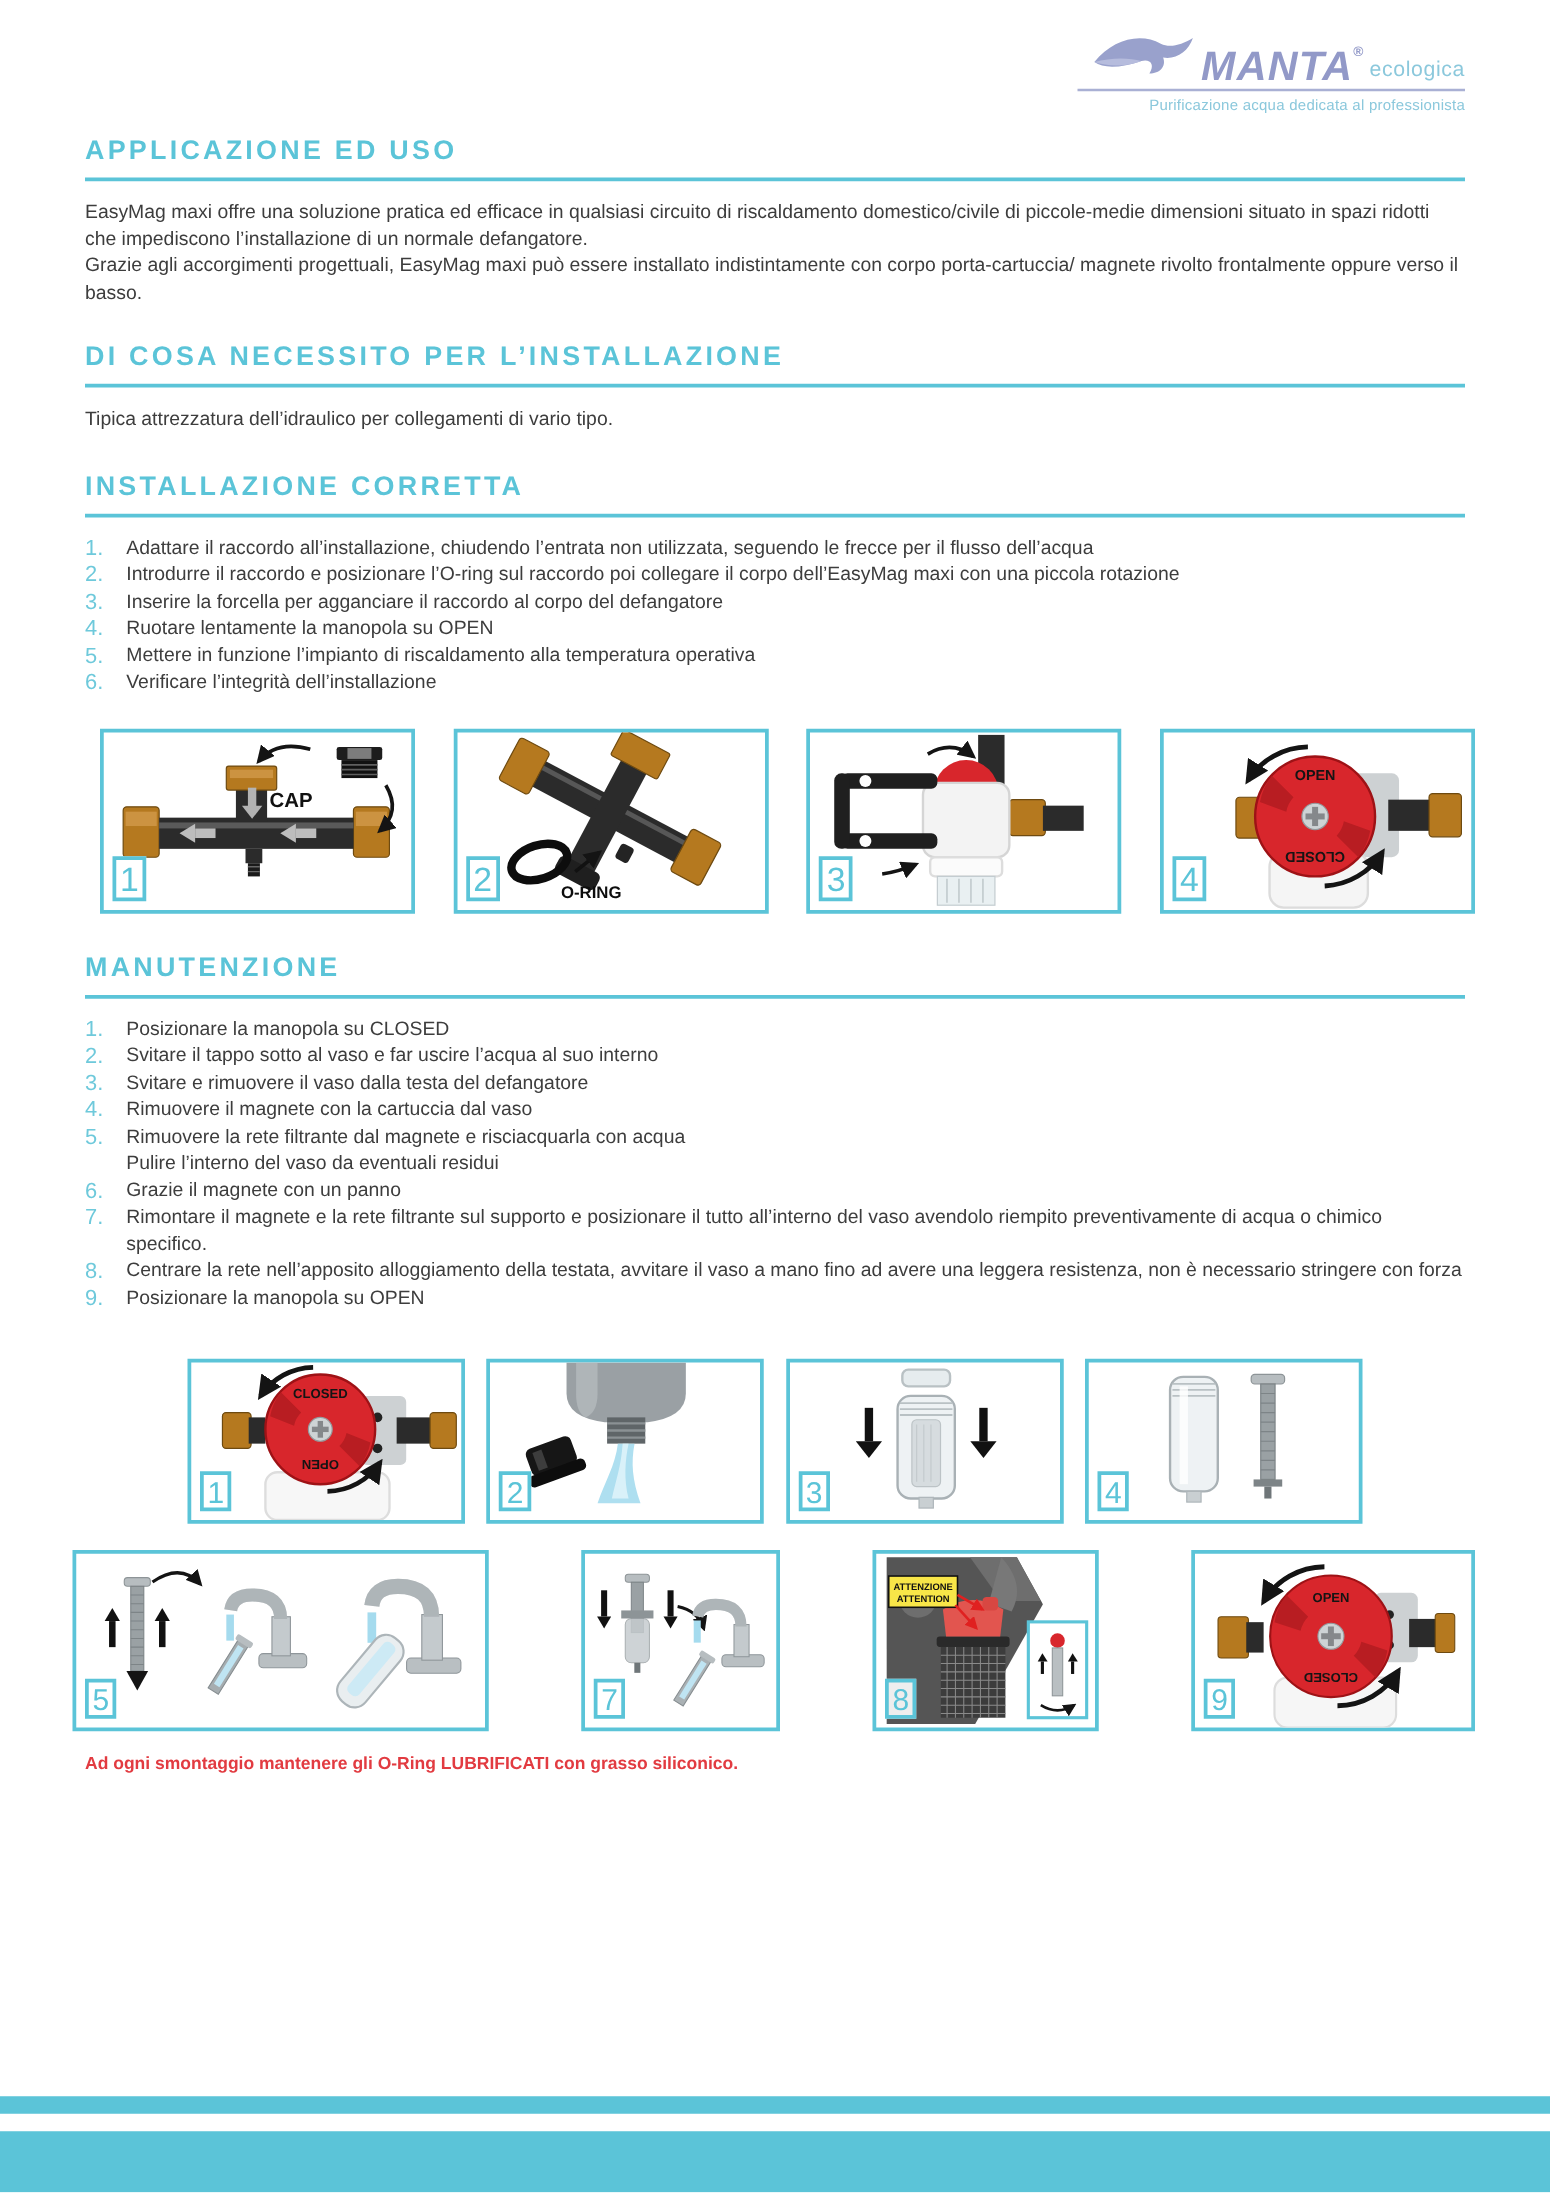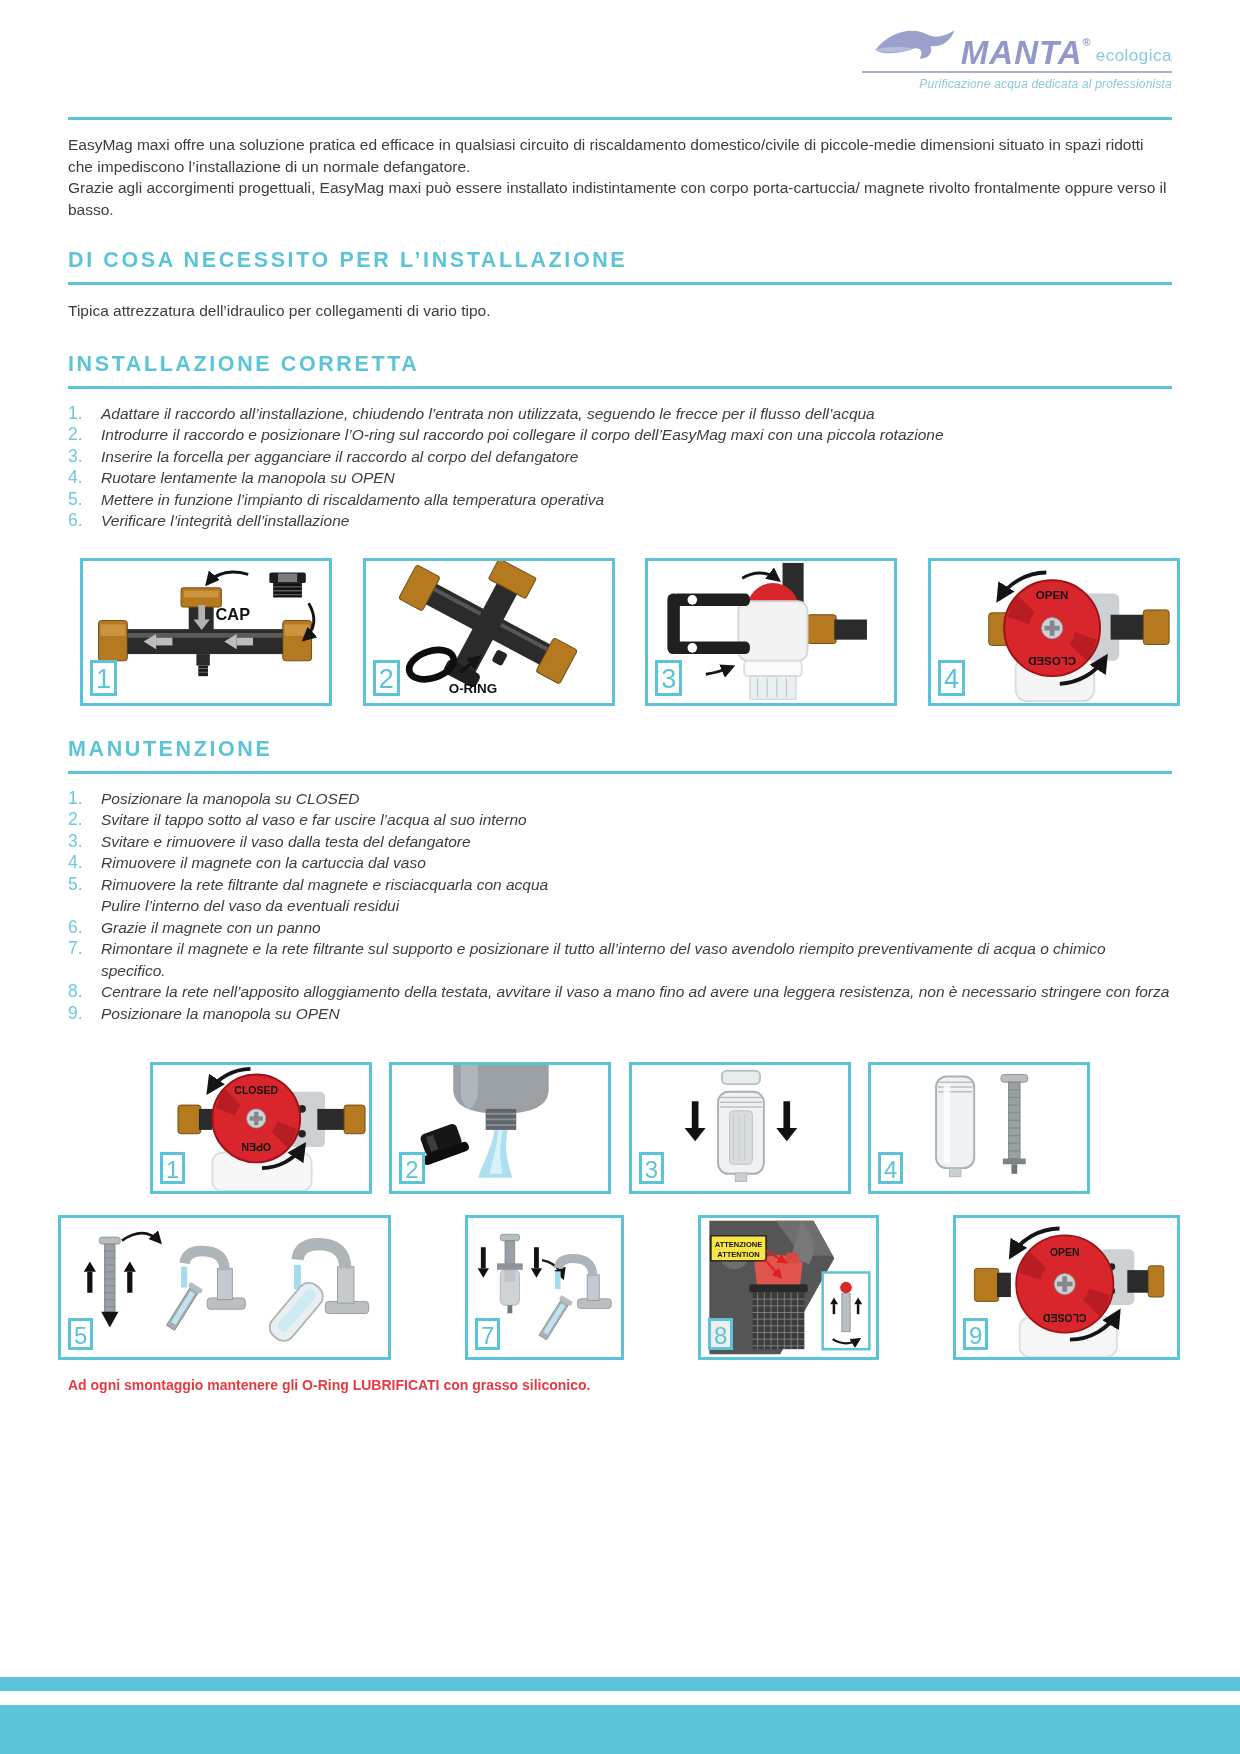--- a/index.html
+++ b/index.html
@@ -15,30 +15,30 @@
   .page{position:relative;width:1240px;height:1754px;background:#fff;overflow:hidden;margin:0 auto;}
   .content{padding:0 68px;}
   
   .logo-block{position:absolute;top:24px;right:68px;width:310px;text-align:right;}
   .logo-row{display:flex;align-items:flex-end;justify-content:flex-end;gap:4px;}
   .manta-svg{width:86px;height:44px;flex:0 0 auto;}
   .brand{font-size:33px;font-weight:800;font-style:italic;color:var(--logo-purple);letter-spacing:1px;line-height:.9;}
   .reg{font-size:11px;color:var(--logo-purple);vertical-align:top;font-style:normal;}
   .brand-suffix{font-size:17px;color:var(--logo-blue);padding-bottom:2px;letter-spacing:.5px;}
   .logo-rule{height:2px;background:#a9b0d4;margin-top:3px;}
-  .tagline{font-size:12px;color:var(--logo-blue);margin-top:4px;letter-spacing:.2px;font-style:italic;}
+  .tagline{font-size:12px;color:var(--logo-blue);margin-top:4px;letter-spacing:.2px;}
   
   .sec-title{color:var(--accent);font-size:21.5px;font-weight:700;letter-spacing:2.6px;}
   .rule{height:3px;background:var(--accent);margin-top:9px;}
   .para{font-size:15.5px;line-height:21.5px;color:var(--text);}
   .mt-first{padding-top:108px;}
   .steps{list-style:none;}
   .step{display:flex;line-height:21.5px;}
   .step-num{color:#6ec9db;width:33px;flex:0 0 33px;font-size:17.5px;font-weight:400;}
-  .step-text{font-size:15.5px;color:var(--text);font-style:italic;}
+  .step-text{font-size:15.5px;color:var(--text);}
   
   .figrow{display:flex;justify-content:space-between;}
   .fig{position:relative;border:3px solid var(--accent);background:#fff;}
   .fig svg{display:block;width:100%;height:100%;}
   .fig-num{position:absolute;left:7px;bottom:7px;min-width:26px;height:36px;border:3px solid var(--accent);
            color:var(--accent);font-size:27px;line-height:33px;text-align:center;padding:0 3px;
            background:rgba(255,255,255,.9);font-weight:400;}
   .fig-num.small{height:32px;font-size:24px;line-height:29px;min-width:23px;}
   .row-install{margin:26px 0 0 12px;width:1100px;}
   .row-install .fig{width:252px;height:148px;}
@@ -78,20 +78,21 @@
       <span class="brand"><span>MANTA</span><span class="reg">®</span></span>
       <span class="brand-suffix">ecologica</span>
     </div>
     <div class="logo-rule"></div>
     <div class="tagline">Purificazione acqua dedicata al professionista</div>
   </div>
 
   <div class="content">
 
     <div class="mt-first"></div>
+    <h2 class="sec-title">APPLICAZIONE ED USO</h2>
     <div class="rule"></div>
     <p class="para" style="margin-top:14px">EasyMag maxi offre una soluzione pratica ed efficace in qualsiasi circuito di riscaldamento domestico/civile di piccole-medie dimensioni situato in spazi ridotti che impediscono l’installazione di un normale defangatore.</p>
     <p class="para">Grazie agli accorgimenti progettuali, EasyMag maxi può essere installato indistintamente con corpo porta-cartuccia/ magnete rivolto frontalmente oppure verso il basso.</p>
 
     <h2 class="sec-title" style="margin-top:28px">DI COSA NECESSITO PER L’INSTALLAZIONE</h2>
     <div class="rule"></div>
     <p class="para" style="margin-top:15px">Tipica attrezzatura dell’idraulico per collegamenti di vario tipo.</p>
 
     <h2 class="sec-title" style="margin-top:30px">INSTALLAZIONE CORRETTA</h2>
     <div class="rule"></div>

